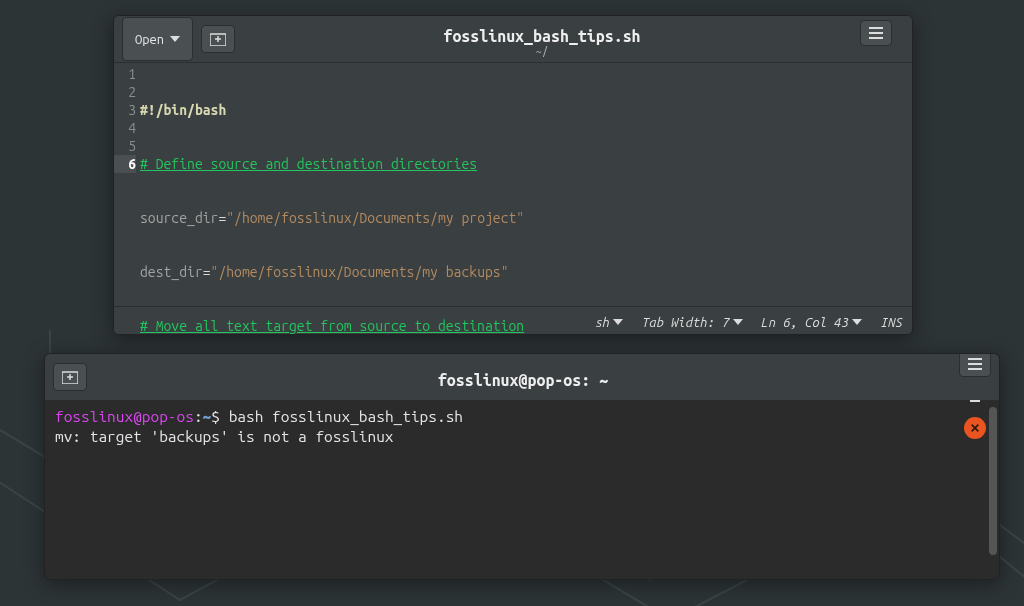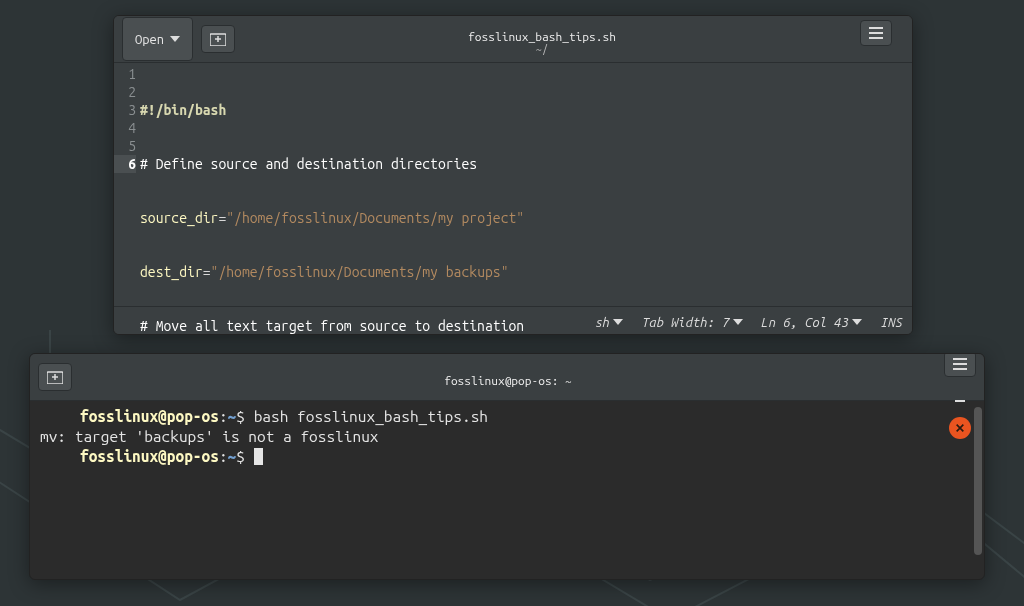--- a/index.html
+++ b/index.html
@@ -54,22 +54,22 @@
     gap: 6px;
     cursor: pointer;
   }
   .tb-btn.icon-btn { padding: 6px 8px; }
   .tb-center {
     flex: 1;
     text-align: center;
     color: #eee;
   }
   .tb-center .title {
-    font-weight: normal;
-    font-size: 12px;
+    font-weight: bold;
+    font-size: 16px;
     margin-top: 6px;
   }
   .tb-center .subtitle {
     font-size: 11px;
     color: #bbb;
   }
   .tb-right {
     display: flex;
     align-items: center;
     gap: 8px;
@@ -115,58 +115,58 @@
     padding-top: 2px;
     line-height: 18px;
     white-space: pre;
     color: #ddd;
   }
   .gutter div.current, .code div.current {
     background: #4a4f51;
   }
   .gutter div.current { font-weight: bold; color: #fff; }
   .tok-shebang { color: #d8d8b0; font-weight: bold; margin-top: 28px; }
-  .tok-comment { color: #ffffff; }
-  .tok-var { color: #fef9c3; }
+  .tok-comment { color: #22c55e; text-decoration: underline; }
+  .tok-var { color: #a3a3a3; }
   .tok-op { color: #d8d8d8; }
   .tok-str { color: #b38a60; }
 
   .statusbar {
     height: 30px;
     background: #3a3f41;
     border-top: 1px solid #2a2e30;
     display: flex;
     align-items: center;
     padding: 0 10px;
     gap: 18px;
     color: #ddd;
     font-size: 13px;
     justify-content: flex-end;
     font-style: italic;
   }
   .status-item { display: flex; align-items: center; gap: 4px; cursor: pointer; }
 
   
   .terminal {
-    left: 29px;
+    left: 44px;
     top: 353px;
     width: 956px;
     height: 227px;
     background: #2b2b2b;
   }
   .term-body {
     padding: 6px 10px;
     font-size: 15.5px;
     line-height: 20px;
     font-family: "Ubuntu Mono", monospace;
     color: #e5e5e5;
     height: calc(100% - 47px);
     position: relative;
   }
-  .term-user { color: #fef9c3; font-weight: bold; margin-left: 40px; }
+  .term-user { color: #d946ef; font-weight: normal; }
   .term-colon { color: #e5e5e5; }
   .term-path { color: #729fcf; font-weight: bold; }
   .term-dollar { color: #e5e5e5; }
   .cursor {
     display: inline-block;
     width: 9px;
     height: 17px;
     background: #e5e5e5;
     vertical-align: text-bottom;
   }
@@ -308,16 +308,15 @@
         <svg width="10" height="10" viewBox="0 0 12 12">
             <path d="M2 2 L10 10 M10 2 L2 10" stroke="#2a1a10" stroke-width="2"></path>
           </svg>
       </div>
     </div>
   </div>
 
   <div class="term-body">
     <div><span class="term-user">fosslinux@pop-os</span><span class="term-colon">:</span><span class="term-path">~</span><span class="term-dollar">$ </span><span>bash fosslinux_bash_tips.sh</span></div>
     <div>mv: target 'backups' is not a fosslinux</div>
-    <div><span class="term-user">fosslinux@pop-os</span><span class="term-colon">:</span><span class="term-path">~</span><span class="term-dollar">$ </span><span class="cursor"></span></div>
     <div class="scrollbar"></div>
   </div>
 </div>
 
 </body></html>

